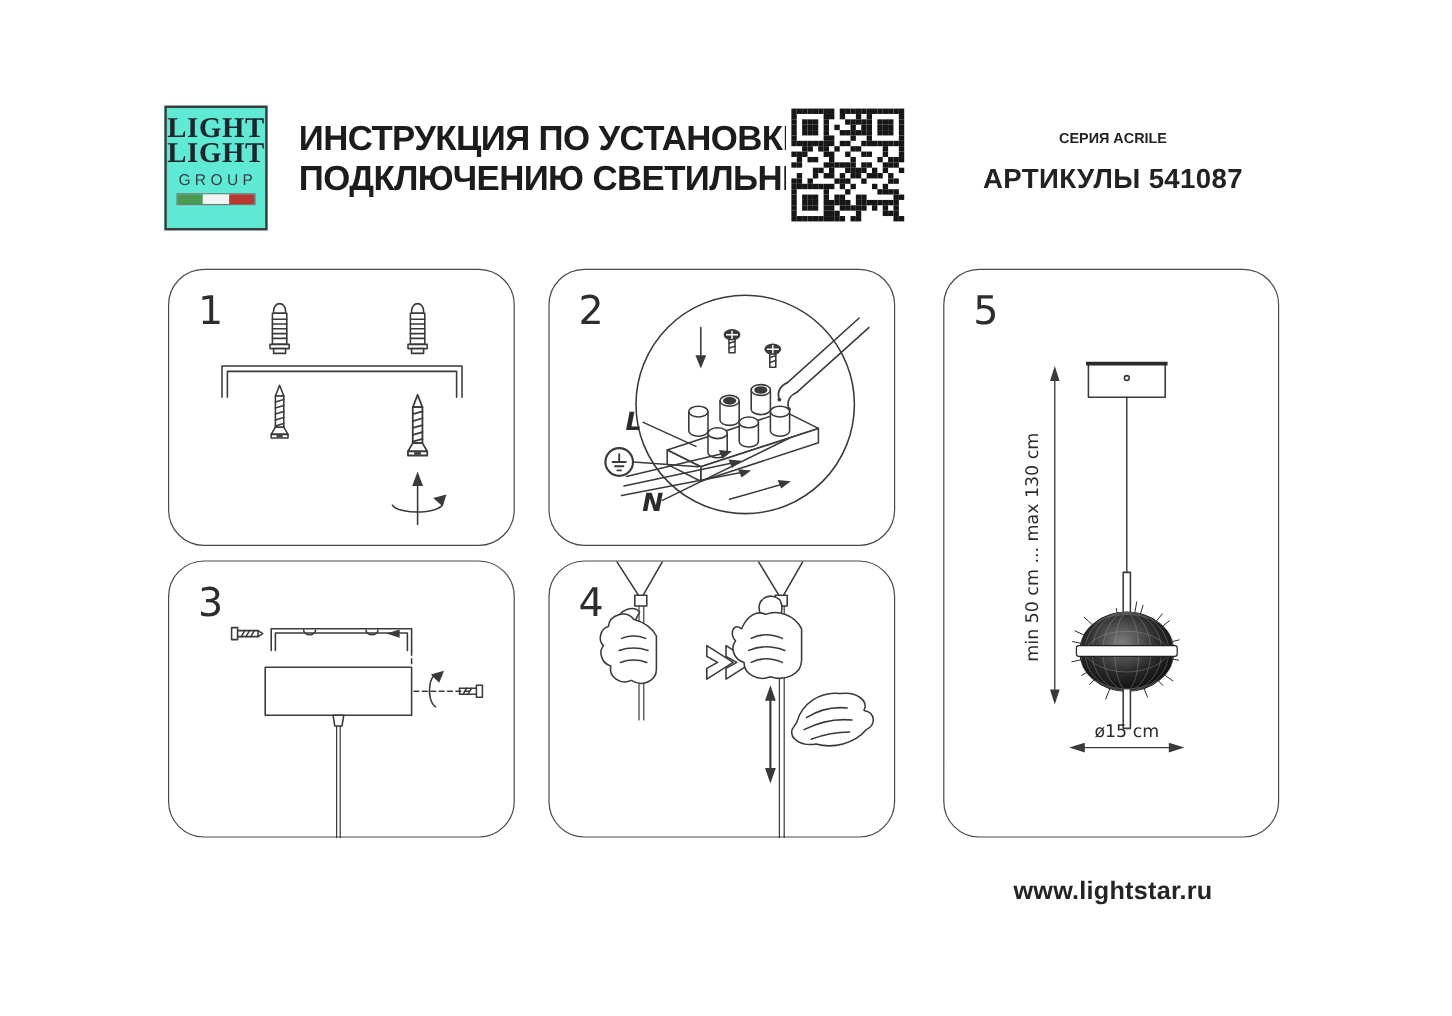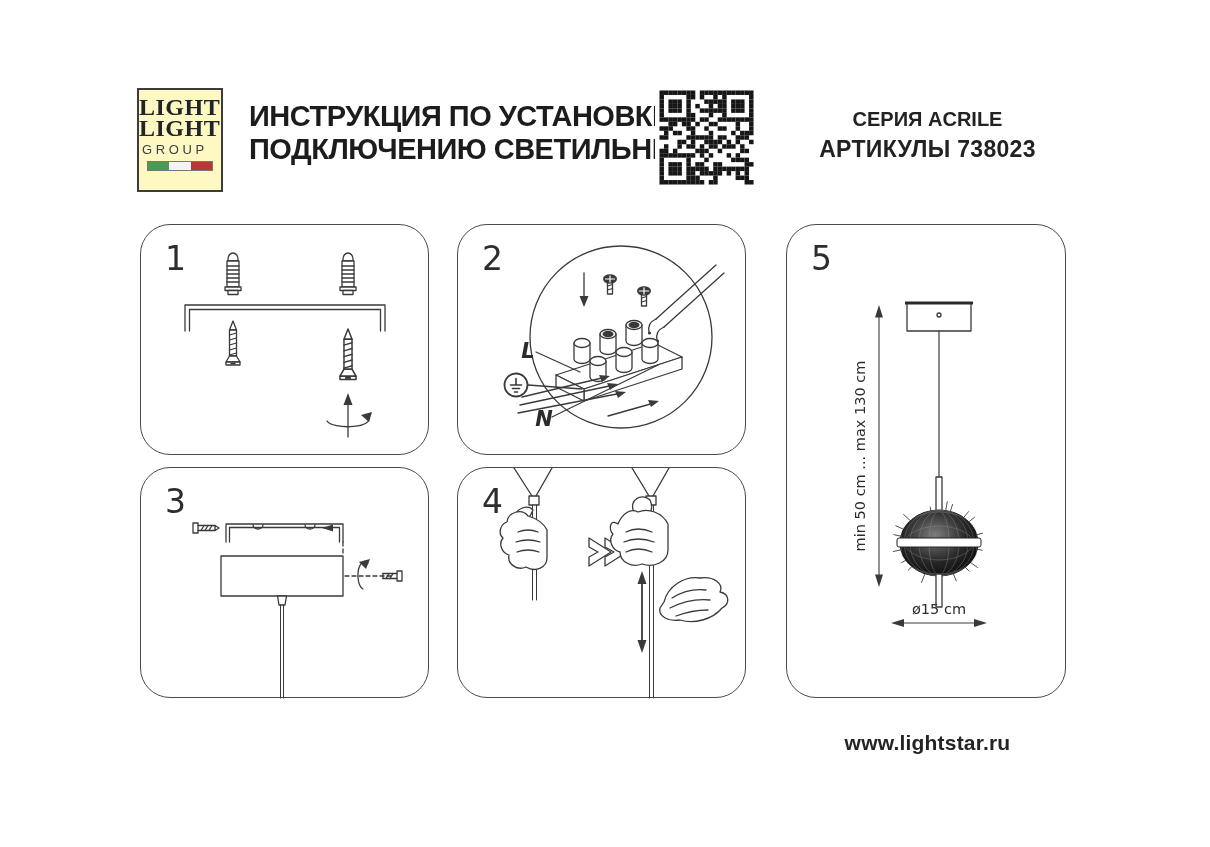--- a/index.html
+++ b/index.html
@@ -5,22 +5,22 @@
   html,body{margin:0;padding:0;}
   body{
     width:1210px;height:847px;position:relative;background:#ffffff;
     font-family:"Liberation Sans", sans-serif;color:#1f1f1f;overflow:hidden;
   }
   .abs{position:absolute;}
 
   
   .logo-box{
     left:137px;top:88px;width:86px;height:104px;
-    border:2px solid #3c3c3c;box-sizing:border-box;
-    padding-top:7px;background:#fef9c3;
+    border:2px solid #3c3c3c;box-sizing:border-box;text-align:center;
+    padding-top:7px;background:#5eead4;
   }
   .logo-word{
     font-family:"Liberation Serif", serif;font-weight:700;
     font-size:24px;line-height:21px;color:#20242b;letter-spacing:.5px;
   }
   .logo-group{
     font-family:"Liberation Sans", sans-serif;font-size:13px;color:#3c4048;
     letter-spacing:3.6px;margin-top:3px;margin-left:3px;
   }
   .logo-flag{
@@ -29,21 +29,21 @@
   }
   .logo-flag span{flex:1;}
 
   .page-title{
     left:249px;top:100px;width:420px;
     font-size:29px;font-weight:700;line-height:33px;letter-spacing:-0.5px;
     color:#1c1c1c;white-space:nowrap;
   }
 
   .series{left:786px;top:108px;width:283px;text-align:center;
-    font-size:20px;font-weight:700;color:#222;}
+    font-size:12px;font-weight:700;color:#222;}
   .articles{left:786px;top:136px;width:283px;text-align:center;
     font-size:23px;font-weight:700;color:#222;letter-spacing:.3px;}
 
   
   .panel{
     border:1.6px solid #4a4a4a;border-radius:30px;box-sizing:border-box;background:#fff;
   }
   .step-num{
     position:absolute;left:24px;top:14px;
     font-family:"DejaVu Sans", sans-serif;font-size:33px;color:#2d2d2d;
@@ -326,21 +326,21 @@
     <rect x="4.4" y="92.4" width="4.4" height="4.4" fill="#161616"></rect>
     <rect x="8.8" y="92.4" width="4.4" height="4.4" fill="#161616"></rect>
     <rect x="13.200000000000001" y="92.4" width="4.4" height="4.4" fill="#161616"></rect>
     <rect x="17.6" y="92.4" width="4.4" height="4.4" fill="#161616"></rect>
     <rect x="22" y="92.4" width="4.4" height="4.4" fill="#161616"></rect>
     <rect x="26.4" y="92.4" width="4.4" height="4.4" fill="#161616"></rect>
     <rect x="30.800000000000004" y="92.4" width="4.4" height="4.4" fill="#161616"></rect>
   </svg>
 
 <div class="abs series">СЕРИЯ ACRILE</div>
-<div class="abs articles">АРТИКУЛЫ 738023</div>
+<div class="abs articles">АРТИКУЛЫ 541087</div>
 
 <div class="abs panel" style="left:140px;top:224px;width:289px;height:231px">
   <span class="step-num">1</span>
   <svg width="289" height="231" viewBox="0 0 289 231">
 
     <g transform="translate(92,28)">
       <path class="wf" d="M-5,6 a5,6 0 0 1 10,0 v2 h-10 z"></path>
       <rect class="wf" x="-6" y="8" width="12" height="26"></rect>
       <path class="ln" d="M-6,13 h12 M-6,17 h12 M-6,21 h12 M-6,25 h12 M-6,29 h12"></path>
       <rect class="wf" x="-8" y="34" width="16" height="3.5"></rect>

